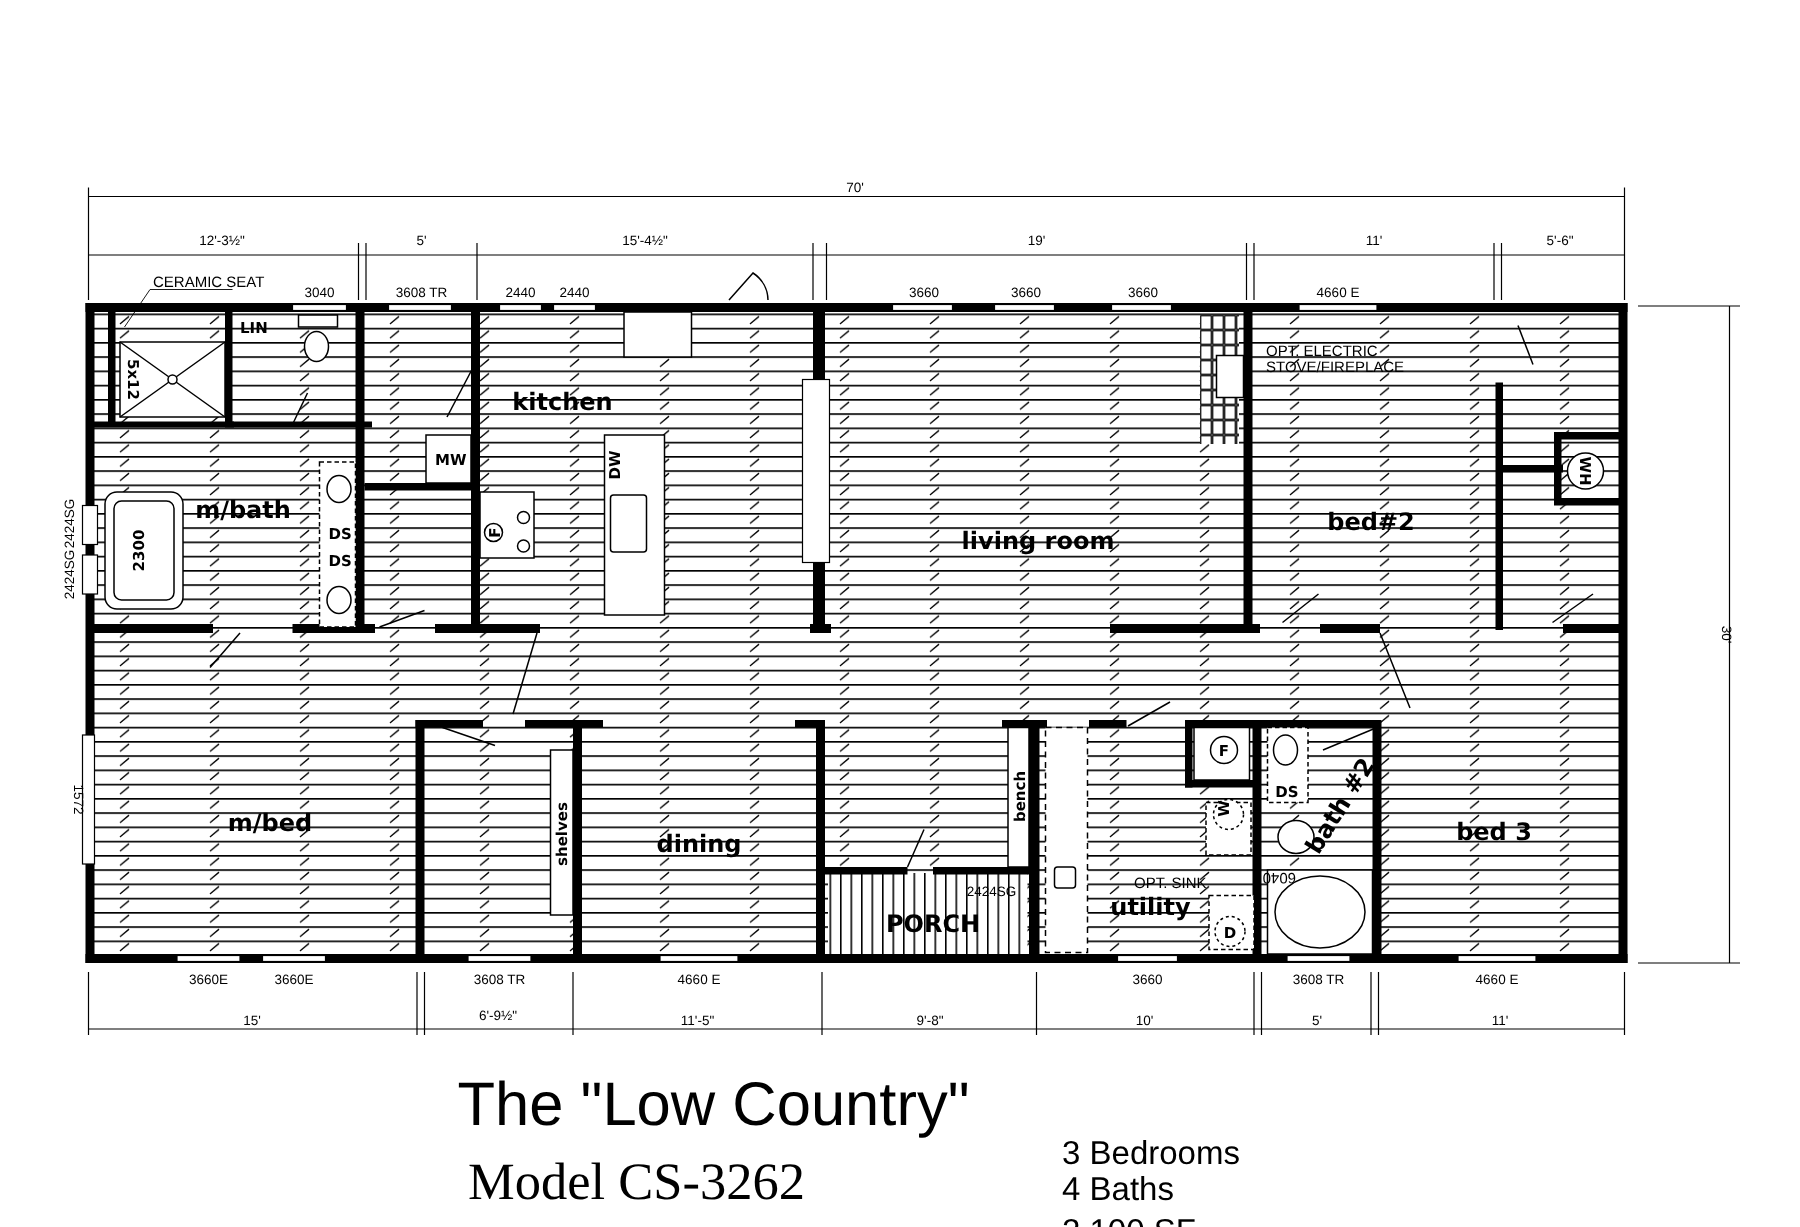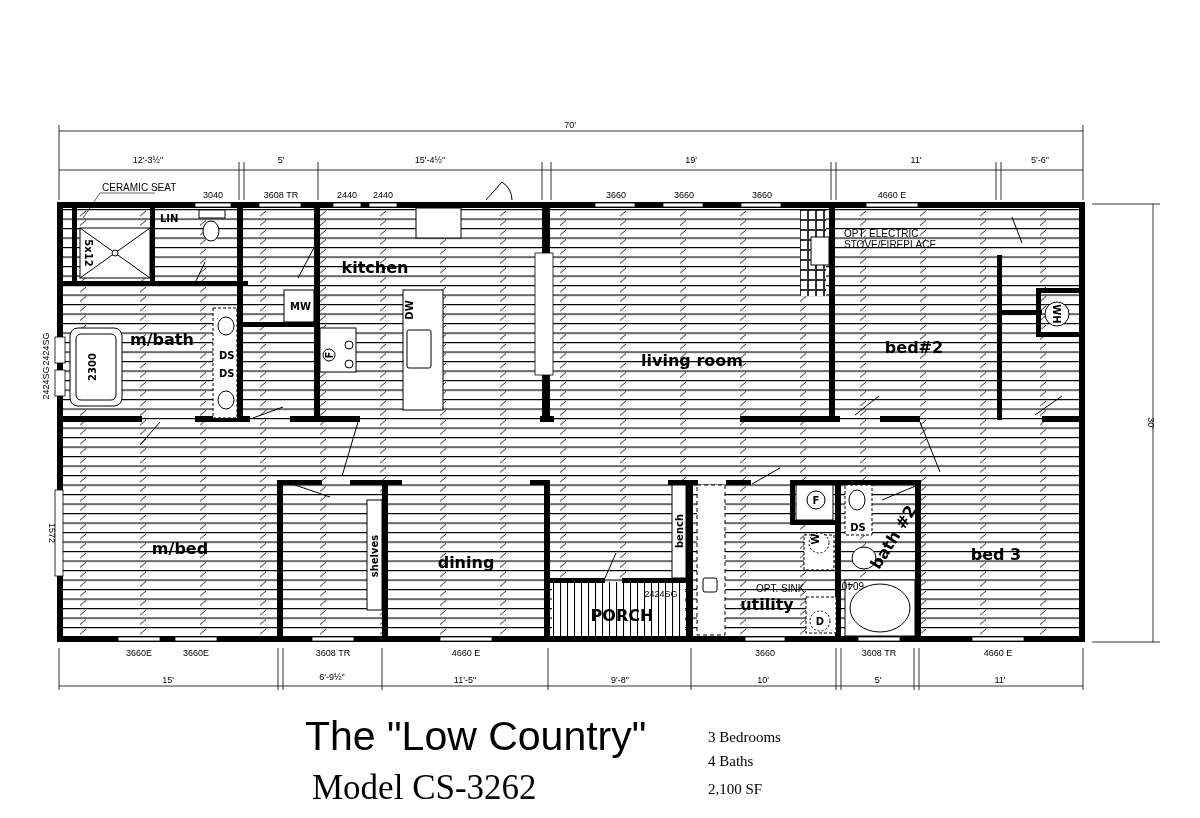--- a/index.html
+++ b/index.html
@@ -1,20 +1,20 @@
 <!DOCTYPE html>
 <html><head>
 <meta charset="utf-8">
 <style>
   html, body { margin:0; padding:0; background:#ffffff; }
   body { width:1200px; height:818px; position:relative; overflow:hidden; font-family:"DejaVu Sans", sans-serif; color:#000; }
   #plan { position:absolute; left:0; top:0; width:1200px; height:818px; }
   .title-main { position:absolute; left:305px; top:712px; font-family:"Liberation Sans", sans-serif; font-size:41px; line-height:48px; white-space:nowrap; }
   .title-model { position:absolute; left:312px; top:767px; font-family:Liberation Serif, serif; font-size:35px; line-height:42px; white-space:nowrap; }
-  .spec { position:absolute; left:708px; font-family:Liberation Serif, serif; font-size:15px; line-height:24px; white-space:nowrap; }
+  .spec { position:absolute; left:708px; font-family:Liberation Sans, sans-serif; font-size:22px; line-height:24px; white-space:nowrap;margin-top:32px; }
   .room-label { font-family:"DejaVu Sans", sans-serif; font-weight:bold; font-size:16px; }
   .dim { font-family:"Liberation Sans", sans-serif; font-size:9px; }
   .fix { font-family:"Liberation Sans", sans-serif; font-size:10px; }
   .small { font-family:"DejaVu Sans", sans-serif; font-weight:bold; font-size:10px; }
 </style>
 </head>
 <body>
 
 <svg id="plan" viewBox="0 0 1200 818" xmlns="http://www.w3.org/2000/svg">
   <defs>

